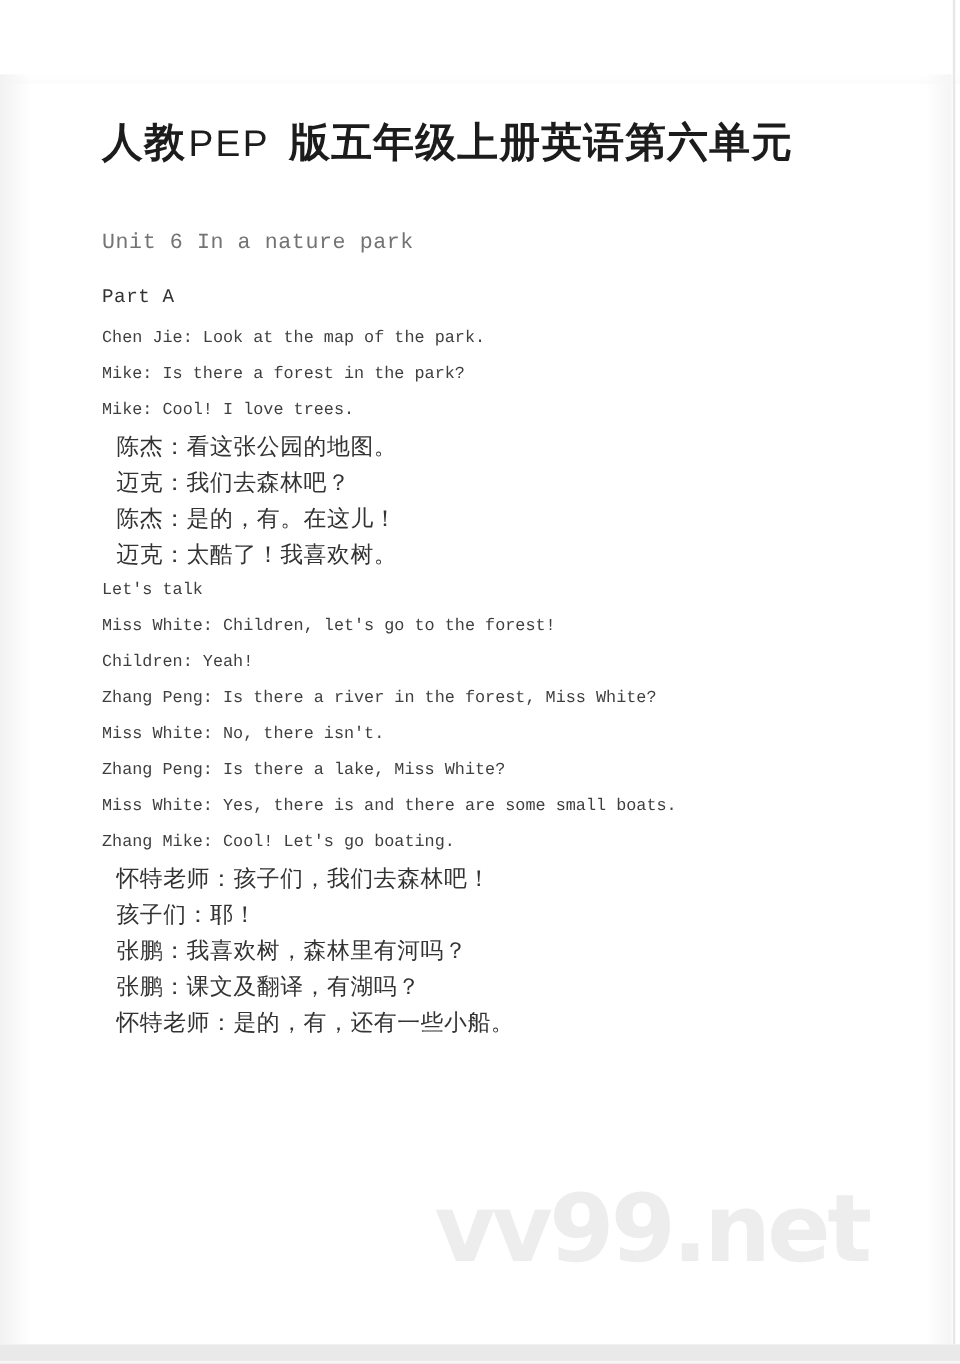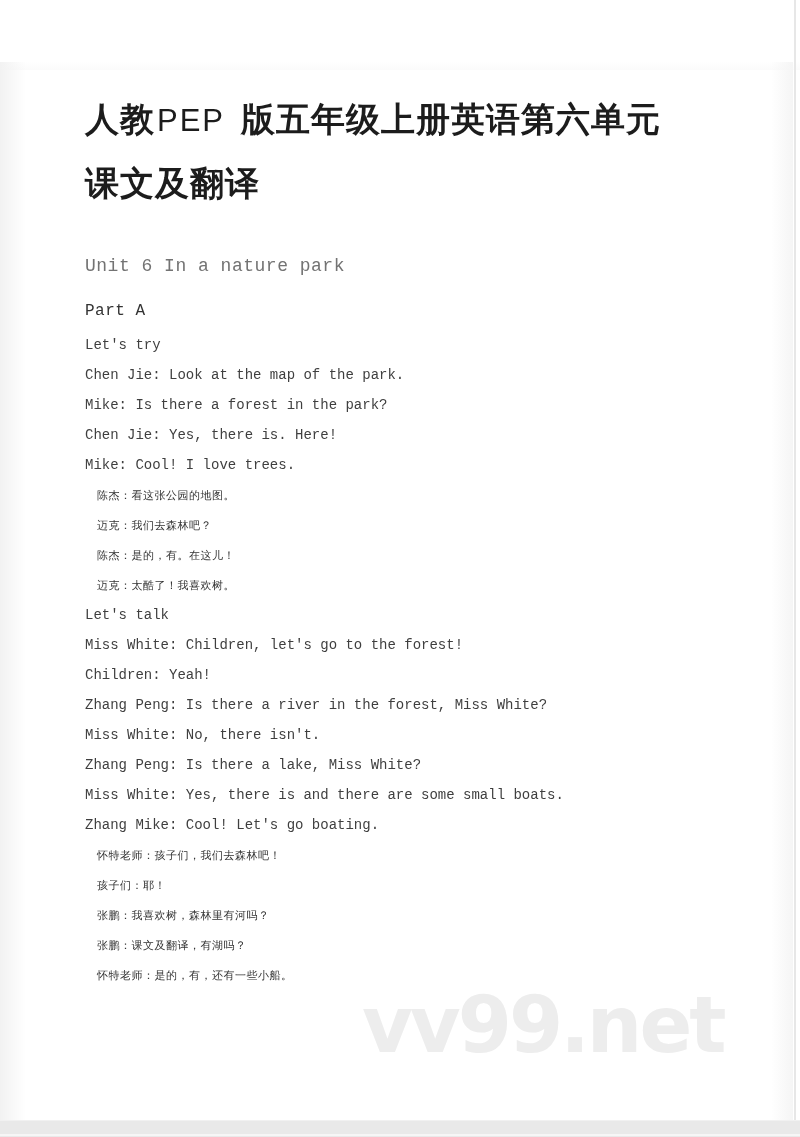--- a/index.html
+++ b/index.html
@@ -76,21 +76,21 @@
   .lines { margin-top: 15px; }
   .line {
     margin: 0 0 13px 0;
     font-family: "Liberation Mono", "DejaVu Sans Mono", monospace;
     font-size: 14px; line-height: 17px;
     color: #3f3f3f;
     white-space: pre;
   }
   .line.zh {
     font-family: "Liberation Sans", sans-serif;
-    font-size: 11px; line-height: 17px;
+    font-size: 19px; line-height: 17px;
     color: #333333;
     letter-spacing: 0.5px;
     padding-left: 12px;
   }
 
   .watermark {
     position: absolute; left: 362px; top: 986px;
     font-family: "DejaVu Sans", sans-serif;
     font-weight: 800;
     font-size: 78px; line-height: 1;
@@ -109,32 +109,29 @@
   <div class="edge-left"></div>
   <div class="edge-right-grad"></div>
   <div class="right-line"></div>
 
   <div class="watermark">vv99.net</div>
 
   <div class="content">
 
     <h1 class="doc-title">
       <span>人教</span><span class="title-latin">PEP</span><span>版五年级上册英语第六单元</span><br>
-      <span>课文及翻译</span>
     </h1>
 
     <h2 class="unit-heading">Unit 6 In a nature park</h2>
 
     <h3 class="part-heading">Part A</h3>
 
     <div class="lines">
-        <p class="line en">Let's try</p>
         <p class="line en">Chen Jie: Look at the map of the park.</p>
         <p class="line en">Mike: Is there a forest in the park?</p>
-        <p class="line en">Chen Jie: Yes, there is. Here!</p>
         <p class="line en">Mike: Cool! I love trees.</p>
         <p class="line zh">陈杰：看这张公园的地图。</p>
         <p class="line zh">迈克：我们去森林吧？</p>
         <p class="line zh">陈杰：是的，有。在这儿！</p>
         <p class="line zh">迈克：太酷了！我喜欢树。</p>
         <p class="line en">Let's talk</p>
         <p class="line en">Miss White: Children, let's go to the forest!</p>
         <p class="line en">Children: Yeah!</p>
         <p class="line en">Zhang Peng: Is there a river in the forest, Miss White?</p>
         <p class="line en">Miss White: No, there isn't.</p>

